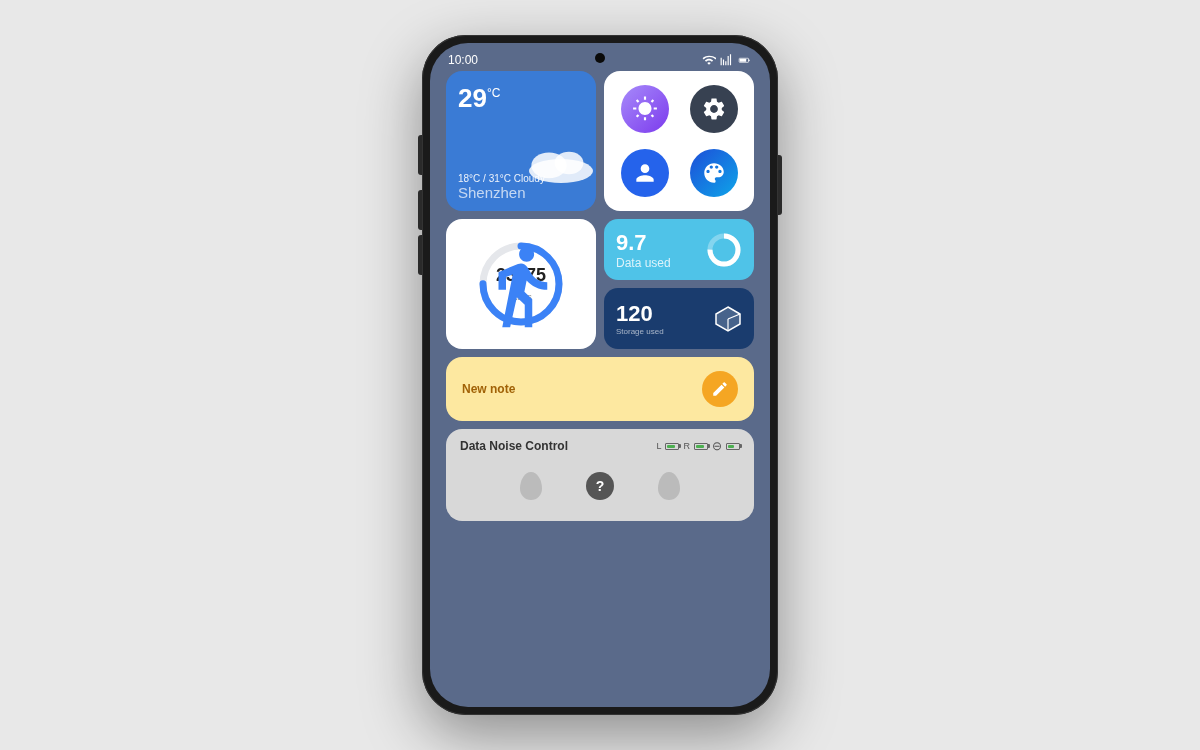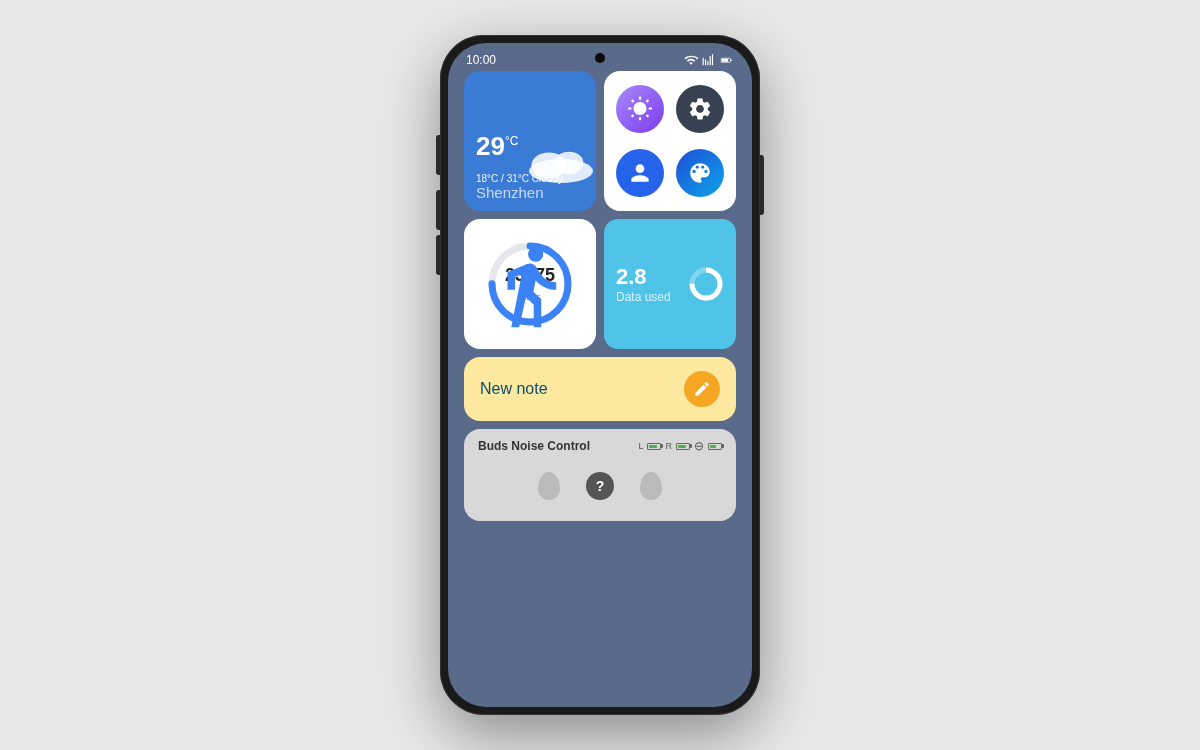--- a/index.html
+++ b/index.html
@@ -7,21 +7,21 @@
       background: #e8e8e8;
       display: flex;
       align-items: center;
       justify-content: center;
       width: 1200px;
       height: 750px;
       font-family: 'Segoe UI', Arial, sans-serif;
     }
 
     .phone-outer {
-      width: 320px;
+      width: 356px;
       height: 680px;
       background: #1a1a1a;
       border-radius: 44px;
       padding: 8px;
       box-shadow: 0 20px 60px rgba(0,0,0,0.4), inset 0 0 0 1px #333;
       position: relative;
     }
 
     .phone-inner {
       width: 100%;
@@ -146,21 +146,20 @@
       border-radius: 16px;
       padding: 12px;
       color: white;
       position: relative;
       overflow: hidden;
       min-height: 140px;
     }
     .weather-temp {
       font-size: 26px;
       font-weight: 700;
-      margin-top: 48px;
     }
     .weather-temp sup {
       font-size: 12px;
       font-weight: 400;
       vertical-align: super;
     }
     .weather-cloud {
       position: absolute;
       bottom: 28px;
       right: -5px;
@@ -311,23 +310,23 @@
     .note-widget {
       background: #fde8a0;
       border-radius: 16px;
       display: flex;
       align-items: center;
       padding: 14px 16px;
       margin-bottom: 8px;
     }
     .note-label {
       flex: 1;
-      font-size: 16px;
-      font-weight: 400;
-      color: #0c4a6e;
+      font-size: 12px;
+      font-weight: 700;
+      color: #a16207;
     }
     .note-btn {
       width: 36px;
       height: 36px;
       background: #f5a623;
       border-radius: 50%;
       display: flex;
       align-items: center;
       justify-content: center;
     }
@@ -524,46 +523,57 @@
             <svg style="position:absolute;top:2px;left:50%;transform:translateX(-50%)" width="16" height="16" viewBox="0 0 24 24" fill="#3b82f6">
               <path d="M13.5 5.5c1.1 0 2-.9 2-2s-.9-2-2-2-2 .9-2 2 .9 2 2 2zM9.8 8.9L7 23h2.1l1.8-8 2.1 2v6h2v-7.5l-2.1-2 .6-3C14.8 12 16.8 13 19 13v-2c-1.9 0-3.5-1-4.3-2.4l-1-1.6c-.4-.6-1-1-1.7-1-.3 0-.5.1-.8.1L6 8.3V13h2V9.6l1.8-.7"></path>
             </svg>
           </div>
         </div>
 
         <div class="right-col">
 
           <div class="data-widget">
             <div class="data-left">
-              <div class="data-number">2.8</div>
+              <div class="data-number">9.7</div>
               <div class="data-sublabel">Data used</div>
             </div>
             <svg class="data-donut" viewBox="0 0 36 36">
               <circle cx="18" cy="18" r="14" fill="none" stroke="rgba(255,255,255,0.3)" stroke-width="5"></circle>
               <circle cx="18" cy="18" r="14" fill="none" stroke="white" stroke-width="5" stroke-dasharray="88" stroke-dashoffset="22" stroke-linecap="butt" transform="rotate(-90 18 18)"></circle>
 
             </svg>
           </div>
 
+          <div class="storage-widget">
+            <div class="storage-left">
+              <div class="storage-number">120</div>
+              <div class="storage-sublabel">Storage used</div>
+            </div>
+            <svg class="storage-icon" viewBox="0 0 28 28" fill="white">
+              <path d="M14 2 L26 9 L26 19 L14 26 L2 19 L2 9 Z" fill="rgba(255,255,255,0.2)" stroke="white" stroke-width="1.5"></path>
+              <path d="M14 14 L26 9" stroke="white" stroke-width="1.2" fill="none"></path>
+              <path d="M14 14 L14 26" stroke="white" stroke-width="1.2" fill="none"></path>
+            </svg>
+          </div>
 
         </div>
       </div>
 
       <div class="note-widget">
         <span class="note-label">New note</span>
         <div class="note-btn">
           <svg viewBox="0 0 24 24" fill="white">
             <path d="M3 17.25V21h3.75L17.81 9.94l-3.75-3.75L3 17.25zM20.71 7.04c.39-.39.39-1.02 0-1.41l-2.34-2.34c-.39-.39-1.02-.39-1.41 0l-1.83 1.83 3.75 3.75 1.83-1.83z"></path>
           </svg>
         </div>
       </div>
 
       <div class="buds-widget">
         <div class="buds-header">
-          <span class="buds-title">Buds Noise Control</span>
+          <span class="buds-title">Data Noise Control</span>
           <div class="buds-battery">
             <span>L</span>
             <div class="bat-bar">
               <div class="bat-fill" style="width: 80%;background:#4caf50;"></div>
             </div>
             <span>R</span>
             <div class="bat-bar">
               <div class="bat-fill" style="width: 80%;background:#4caf50;"></div>
             </div>
             <span style="font-size:12px;color:#555;">⊖</span>

